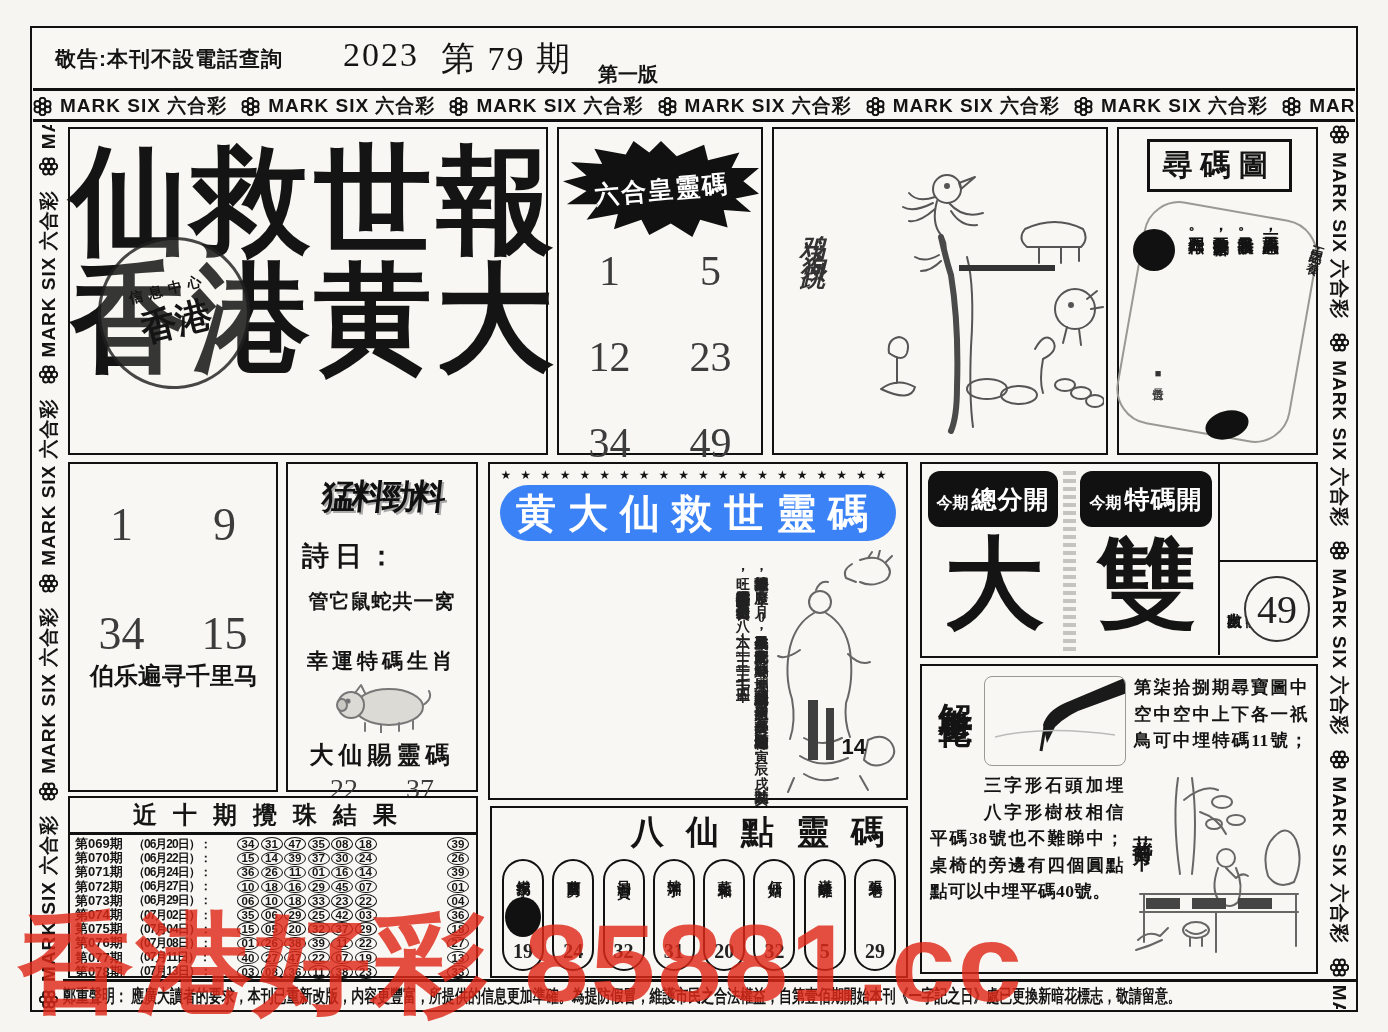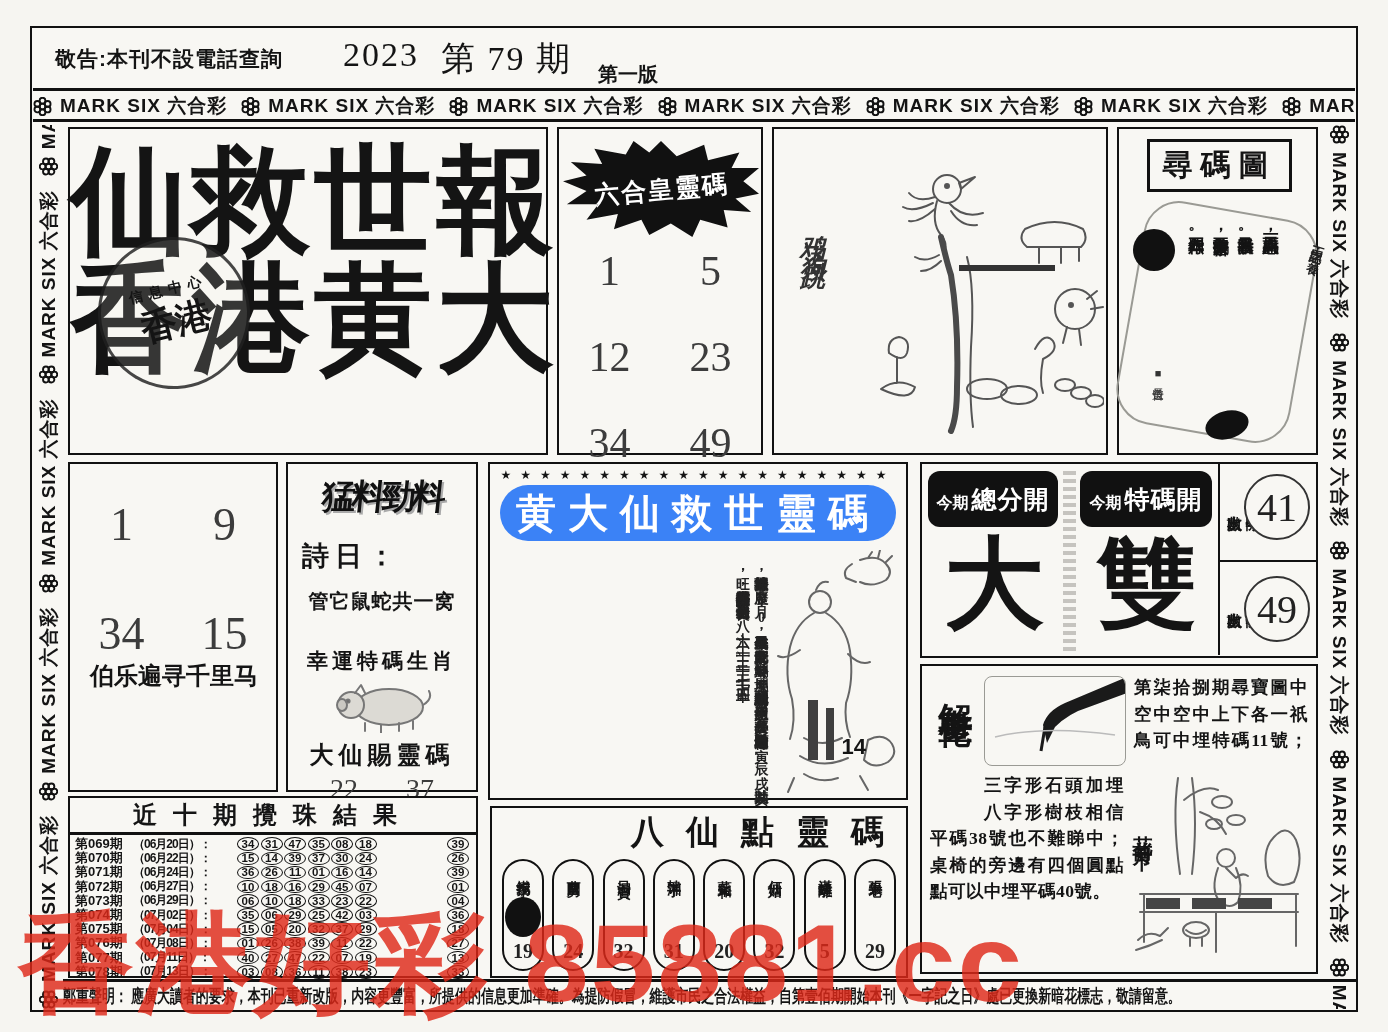--- a/index.html
+++ b/index.html
@@ -584,28 +584,20 @@
   <div class="bigchar big1">大</div>
   <div class="abs tex-divider"></div>
   <div class="badge badge2">
     <span class="pre">
       <span>今期</span>
     </span>
     <span class="rest">特碼開</span>
   </div>
   <div class="bigchar big2">雙</div>
   <div class="abs stats-zone">
-    <div class="stat-group">
-      <div class="stat-labels">
-        <span class="col">出次數</span>
-        <span class="col">今年開</span>
-        <span class="stat-count">1</span>
-      </div>
-      <div class="circle-num cn1">41</div>
-    </div>
     <div class="stat-group sg2">
       <div class="stat-labels">
         <span class="col">出次數</span>
         <span class="col">今年開</span>
         <span class="stat-count">1</span>
       </div>
       <div class="circle-num cn2">49</div>
     </div>
   </div>
 </div>

